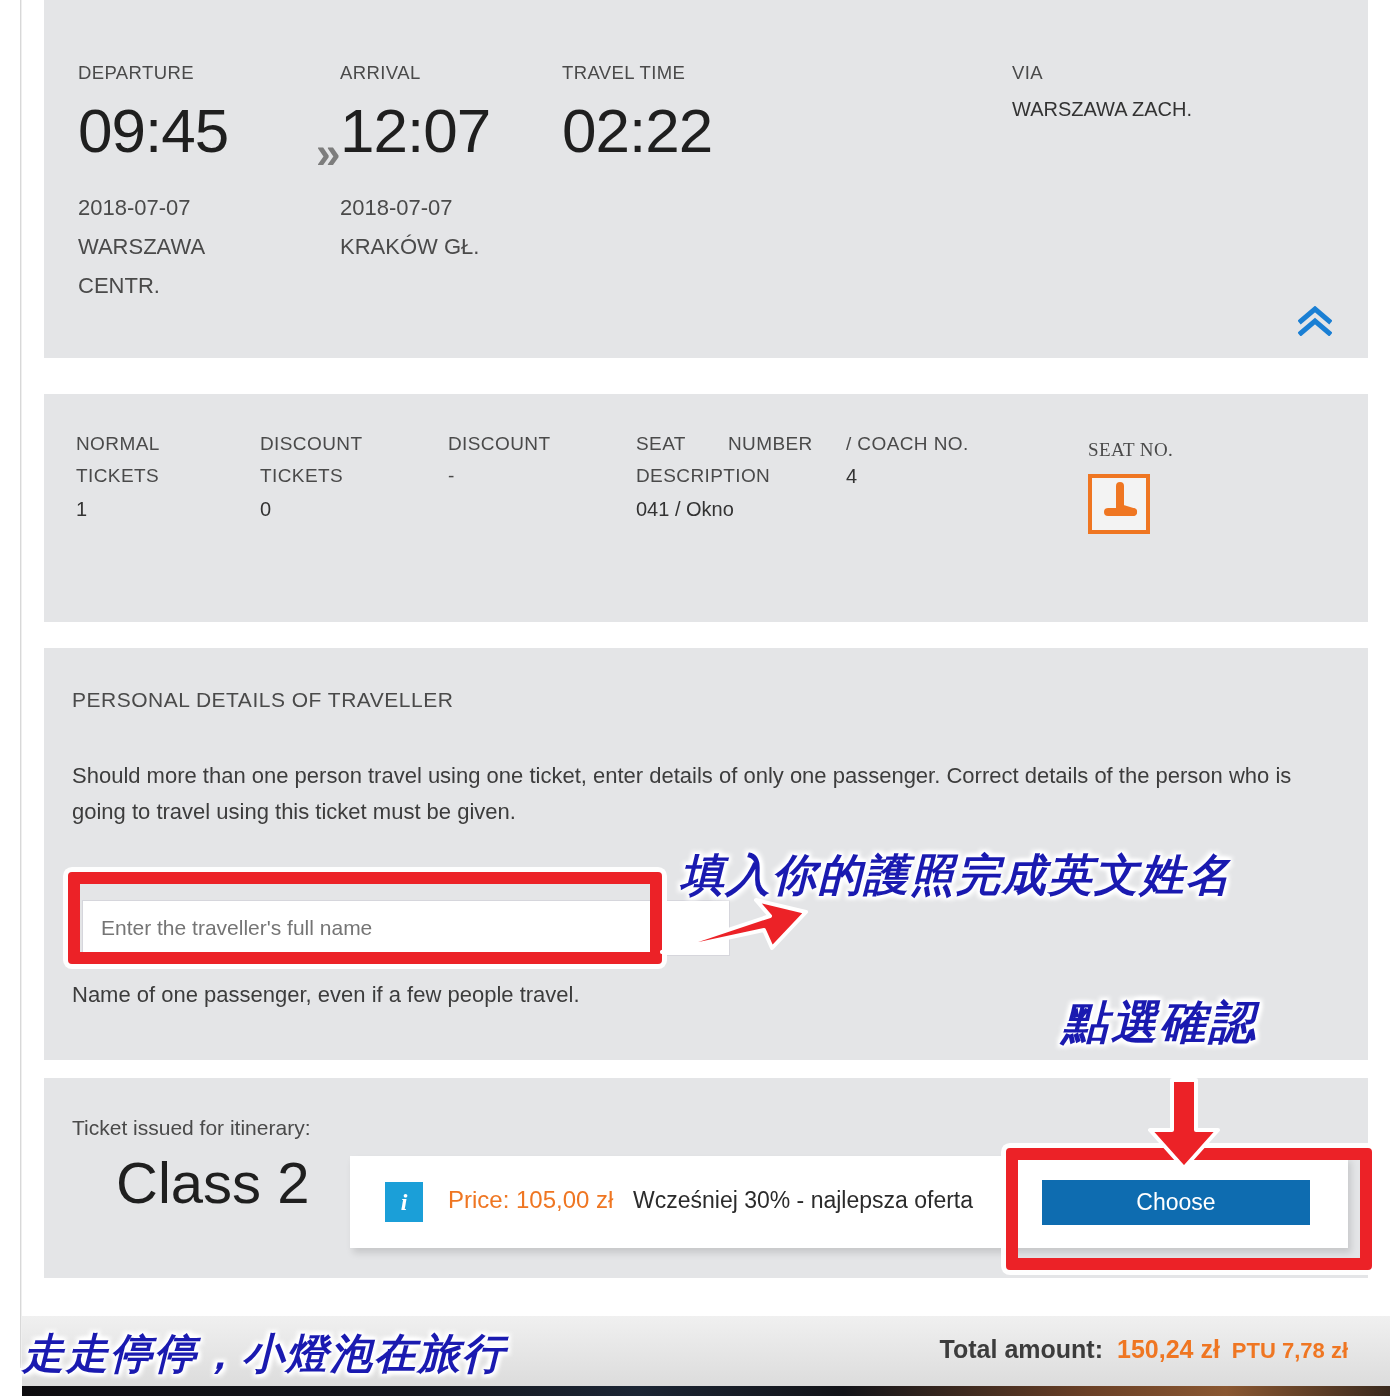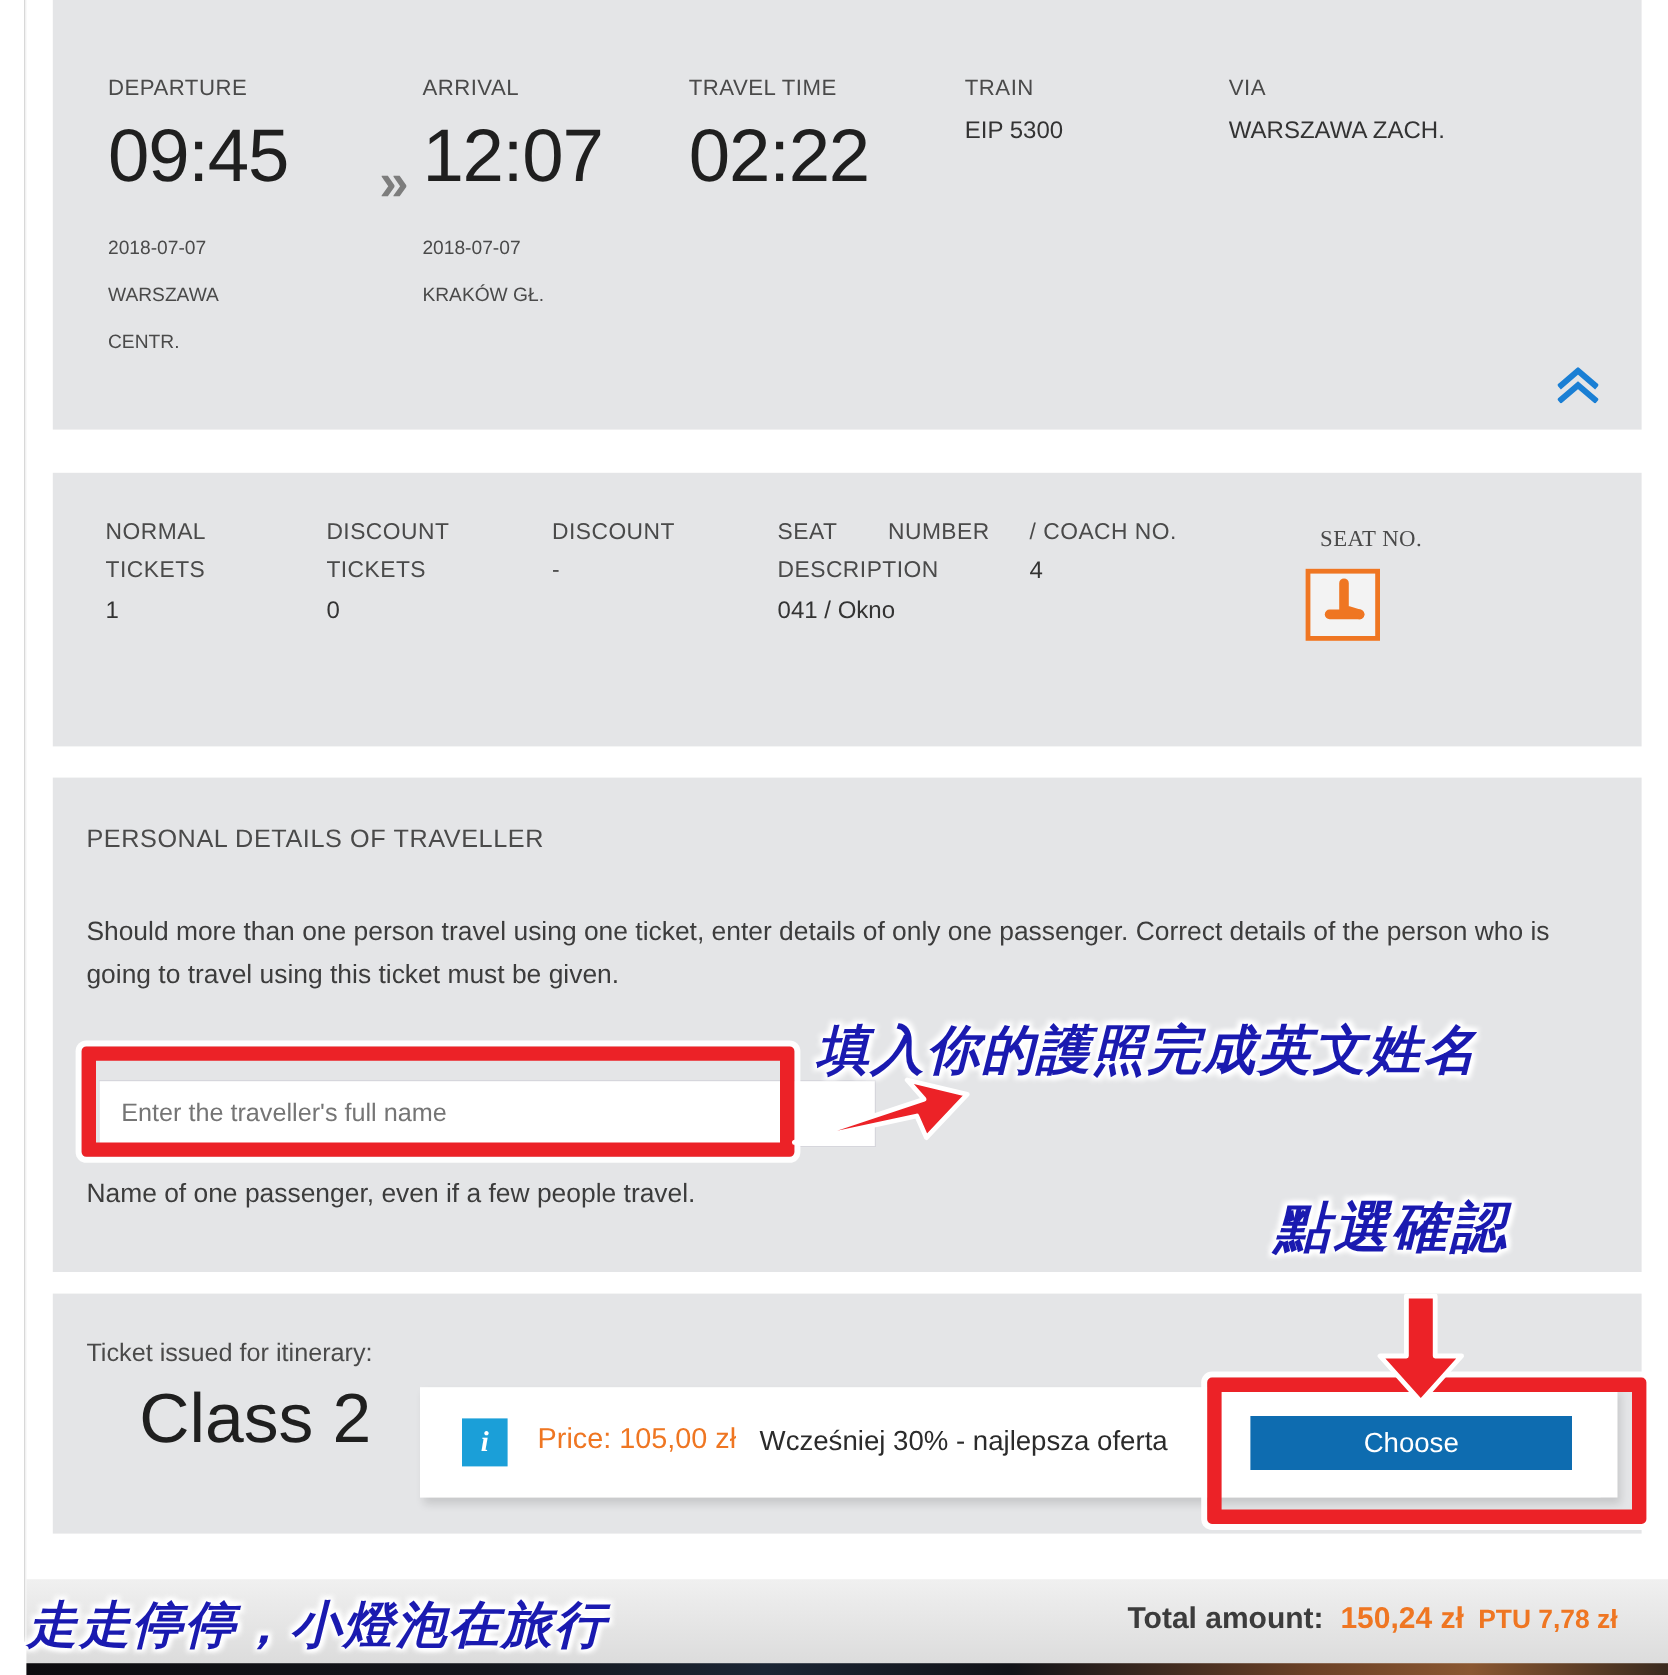--- a/index.html
+++ b/index.html
@@ -14,24 +14,24 @@
   .page{position:absolute;left:0;top:0;width:1390px;height:1396px;}
 
   
   .frame-line-a{position:absolute;left:20px;top:0;width:1px;height:1368px;background:#d8d8d8;}
   .frame-line-b{position:absolute;left:21px;top:0;width:1px;height:1368px;background:#efefef;}
 
   .panel{position:absolute;background:#e4e5e7;}
 
   
   #panel-journey{left:44px;top:0;width:1324px;height:358px;}
-  .col{position:absolute;margin-left:12px;}
+  .col{position:absolute;}
   .lbl{font-size:18.5px;letter-spacing:.4px;color:#4a4a4a;text-transform:uppercase;}
   .bigtime{font-size:62px;line-height:62px;font-weight:300;color:#1f1f1f;letter-spacing:-1px;margin-top:16px;}
-  .sub{font-size:16px;line-height:39px;color:#4a4a4a;}
+  .sub{font-size:22px;line-height:39px;color:#4a4a4a;}
   .arrow-sep{position:absolute;left:272px;top:133px;font-size:44px;color:#7d7d7d;font-weight:700;line-height:40px;}
   .val{font-size:20px;color:#333;margin-top:14px;}
   .chev-up{position:absolute;right:36px;bottom:22px;width:34px;height:30px;}
 
   
   #panel-tickets{left:44px;top:394px;width:1324px;height:228px;}
   .lbl2{font-size:19px;line-height:32px;letter-spacing:.4px;color:#4a4a4a;text-transform:uppercase;}
   .num2{font-size:20px;color:#333;line-height:34px;}
   .seat-box{position:absolute;left:1088px;top:474px;width:62px;height:60px;border:4px solid #ef7622;background:#f3f3f3;box-sizing:border-box;}
 
@@ -121,24 +121,20 @@
       <div class="bigtime">12:07</div>
       <div class="sub" style="margin-top:26px;">2018-07-07</div>
       <div class="sub">KRAKÓW GŁ.</div>
     </div>
 
     <div class="col" style="left:518px;top:62px;width:220px;">
       <div class="lbl">TRAVEL TIME</div>
       <div class="bigtime">02:22</div>
     </div>
 
-    <div class="col" style="left:748px;top:62px;width:200px;">
-      <div class="lbl">TRAIN</div>
-      <div class="val">EIP 5300</div>
-    </div>
 
     <div class="col" style="left:968px;top:62px;width:320px;">
       <div class="lbl">VIA</div>
       <div class="val">WARSZAWA ZACH.</div>
     </div>
 
     <div class="chev-up">
       <svg viewBox="0 0 34 30" width="34" height="30" aria-hidden="true">
         <polyline points="3,15 17,3 31,15" fill="none" stroke="#1a7fd4" stroke-width="5" stroke-linecap="square"></polyline>
         <polyline points="3,27 17,15 31,27" fill="none" stroke="#1a7fd4" stroke-width="5" stroke-linecap="square"></polyline>

